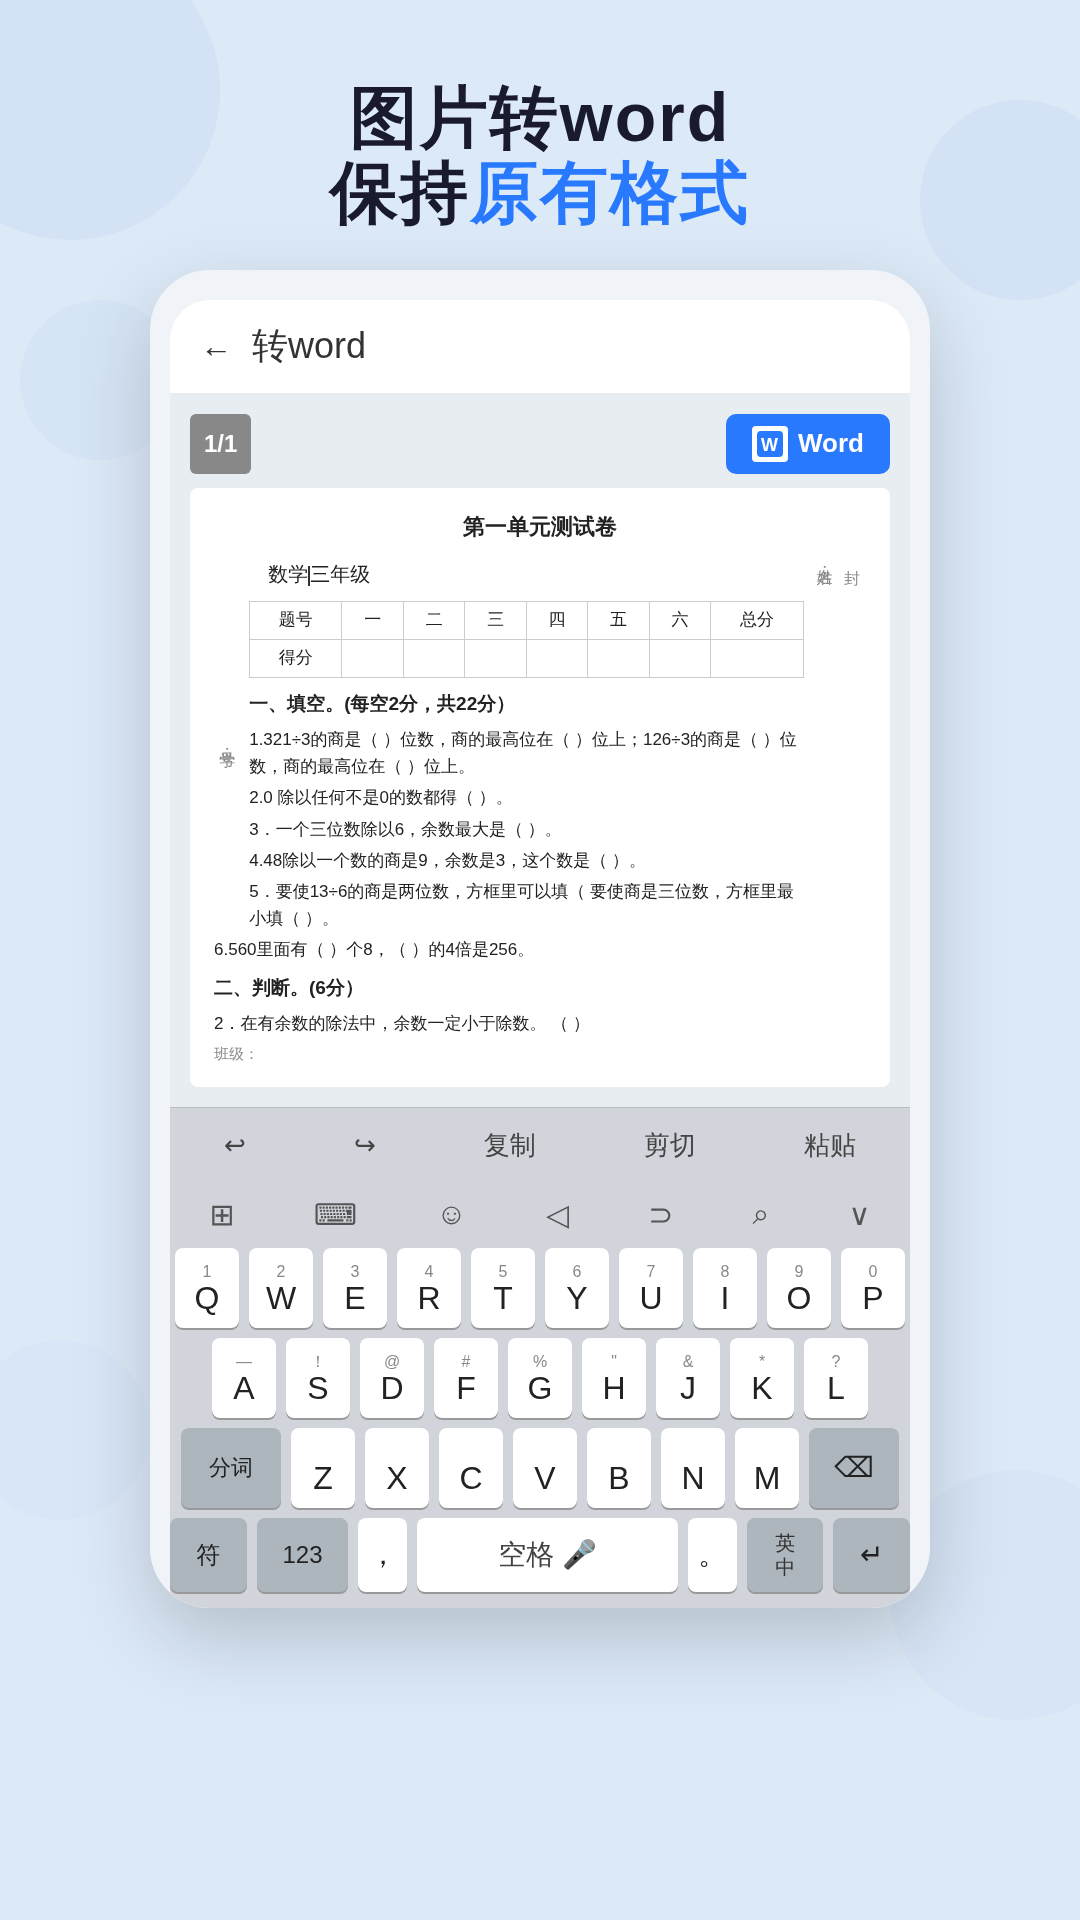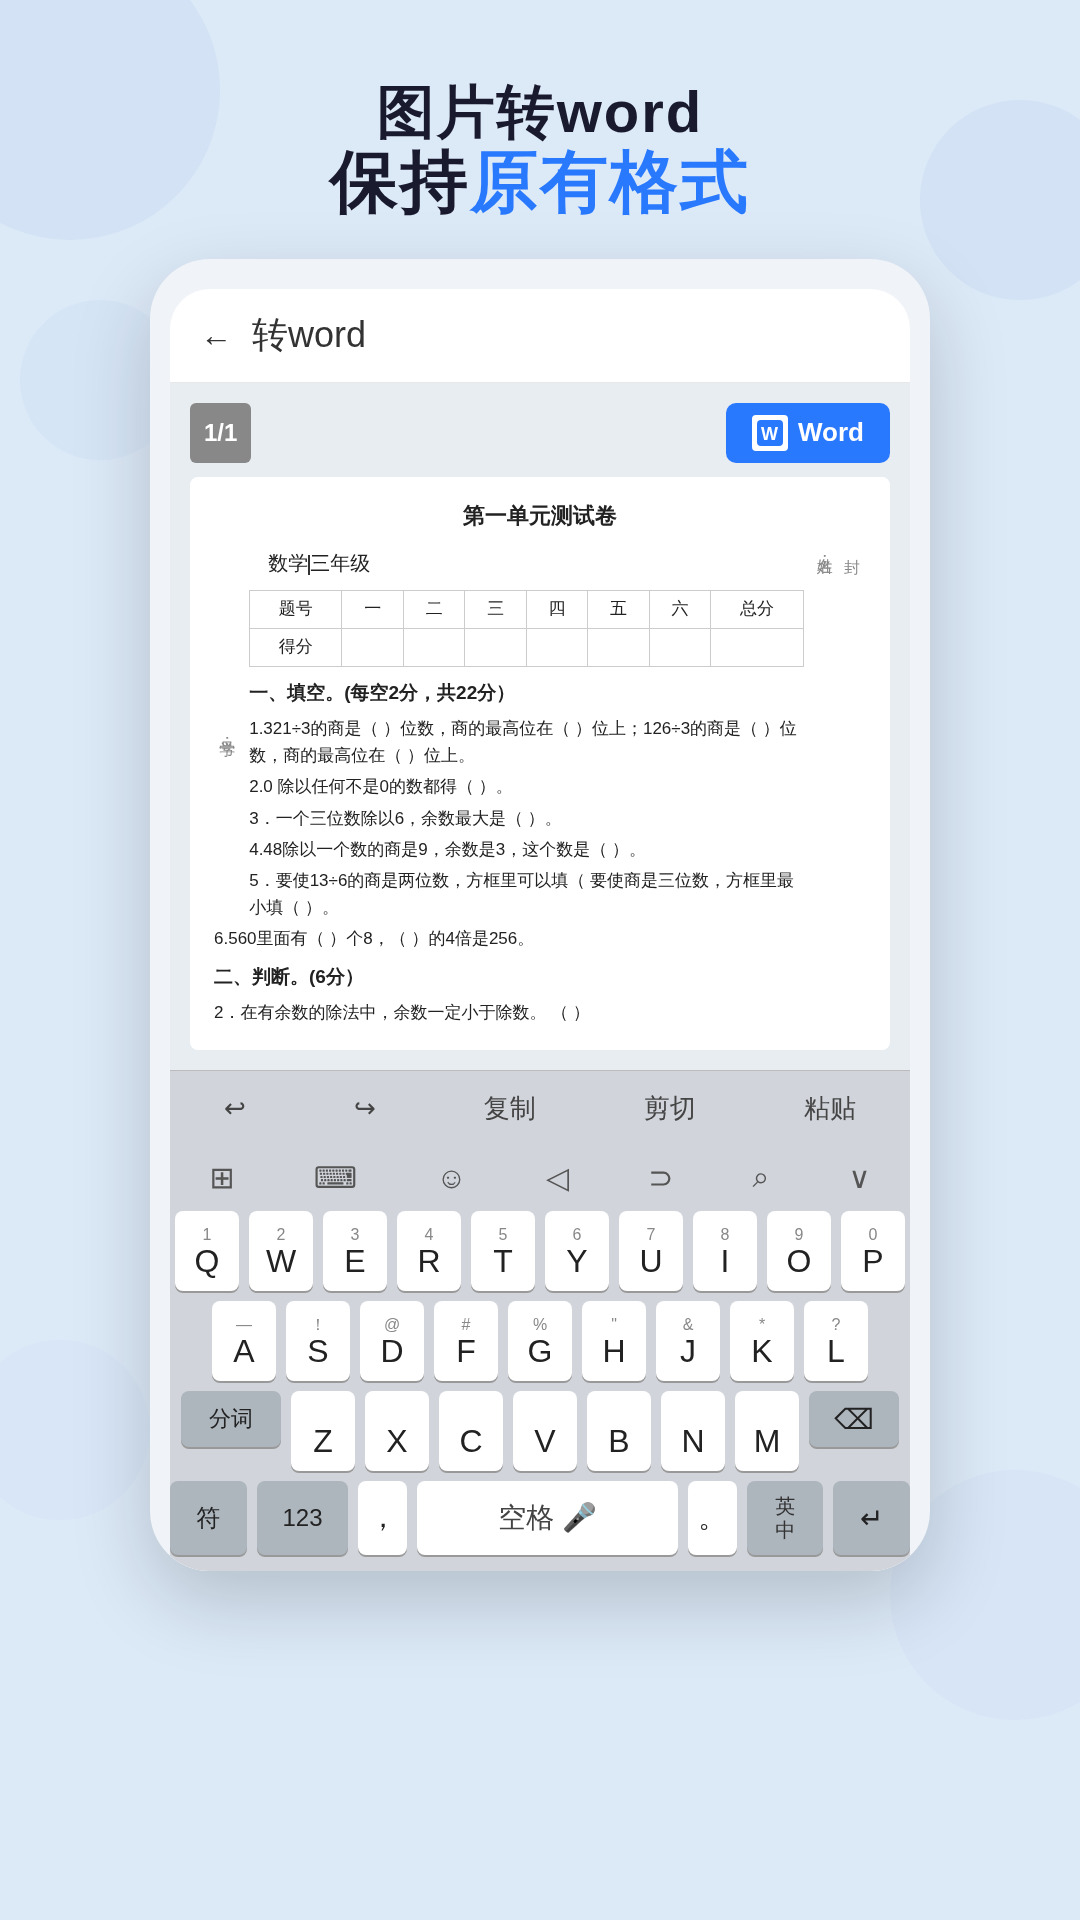--- a/index.html
+++ b/index.html
@@ -20,21 +20,21 @@
       opacity: 0.25;
     }
 
     
     .hero-text {
       text-align: center;
       padding-top: 80px;
       padding-bottom: 40px;
     }
     .hero-line1 {
-      font-size: 58px;
+      font-size: 68px;
       font-weight: 900;
       color: #1a1a2e;
       line-height: 1.1;
       letter-spacing: 2px;
     }
     .hero-line2 {
       font-size: 68px;
       font-weight: 900;
       color: #1a1a2e;
       line-height: 1.1;
@@ -243,21 +243,21 @@
       justify-content: center;
       cursor: pointer;
       user-select: none;
     }
     .kb-key.letter {
       width: 64px;
       height: 80px;
     }
     .kb-key.special {
       background: #adb5bd;
-      height: 56px;
+      height: 80px;
     }
     .kb-key-top {
       font-size: 16px;
       color: #888;
       height: 20px;
       line-height: 20px;
     }
     .kb-key-main {
       font-size: 32px;
       font-weight: 500;
@@ -397,20 +397,21 @@
             <div class="doc-item">5．要使13÷6的商是两位数，方框里可以填（  要使商是三位数，方框里最小填（  ）。</div>
           </div>
           <div style="color:#888;font-size:16px;writing-mode:vertical-lr;min-width:20px;">姓名：<br>封</div>
         </div>
 
         <div class="doc-item">6.560里面有（  ）个8，（  ）的4倍是256。</div>
 
         <div class="doc-section">二、判断。(6分）</div>
         <div class="doc-item">2．在有余数的除法中，余数一定小于除数。  （  ）</div>
 
+        <div style="color:#888;font-size:15px;margin-top:4px;">班级：</div>
       </div>
     </div>
 
     <div class="kb-toolbar">
       <button class="kb-toolbar-btn">↩</button>
       <button class="kb-toolbar-btn">↪</button>
       <button class="kb-toolbar-btn">复制</button>
       <button class="kb-toolbar-btn">剪切</button>
       <button class="kb-toolbar-btn">粘贴</button>
     </div>

